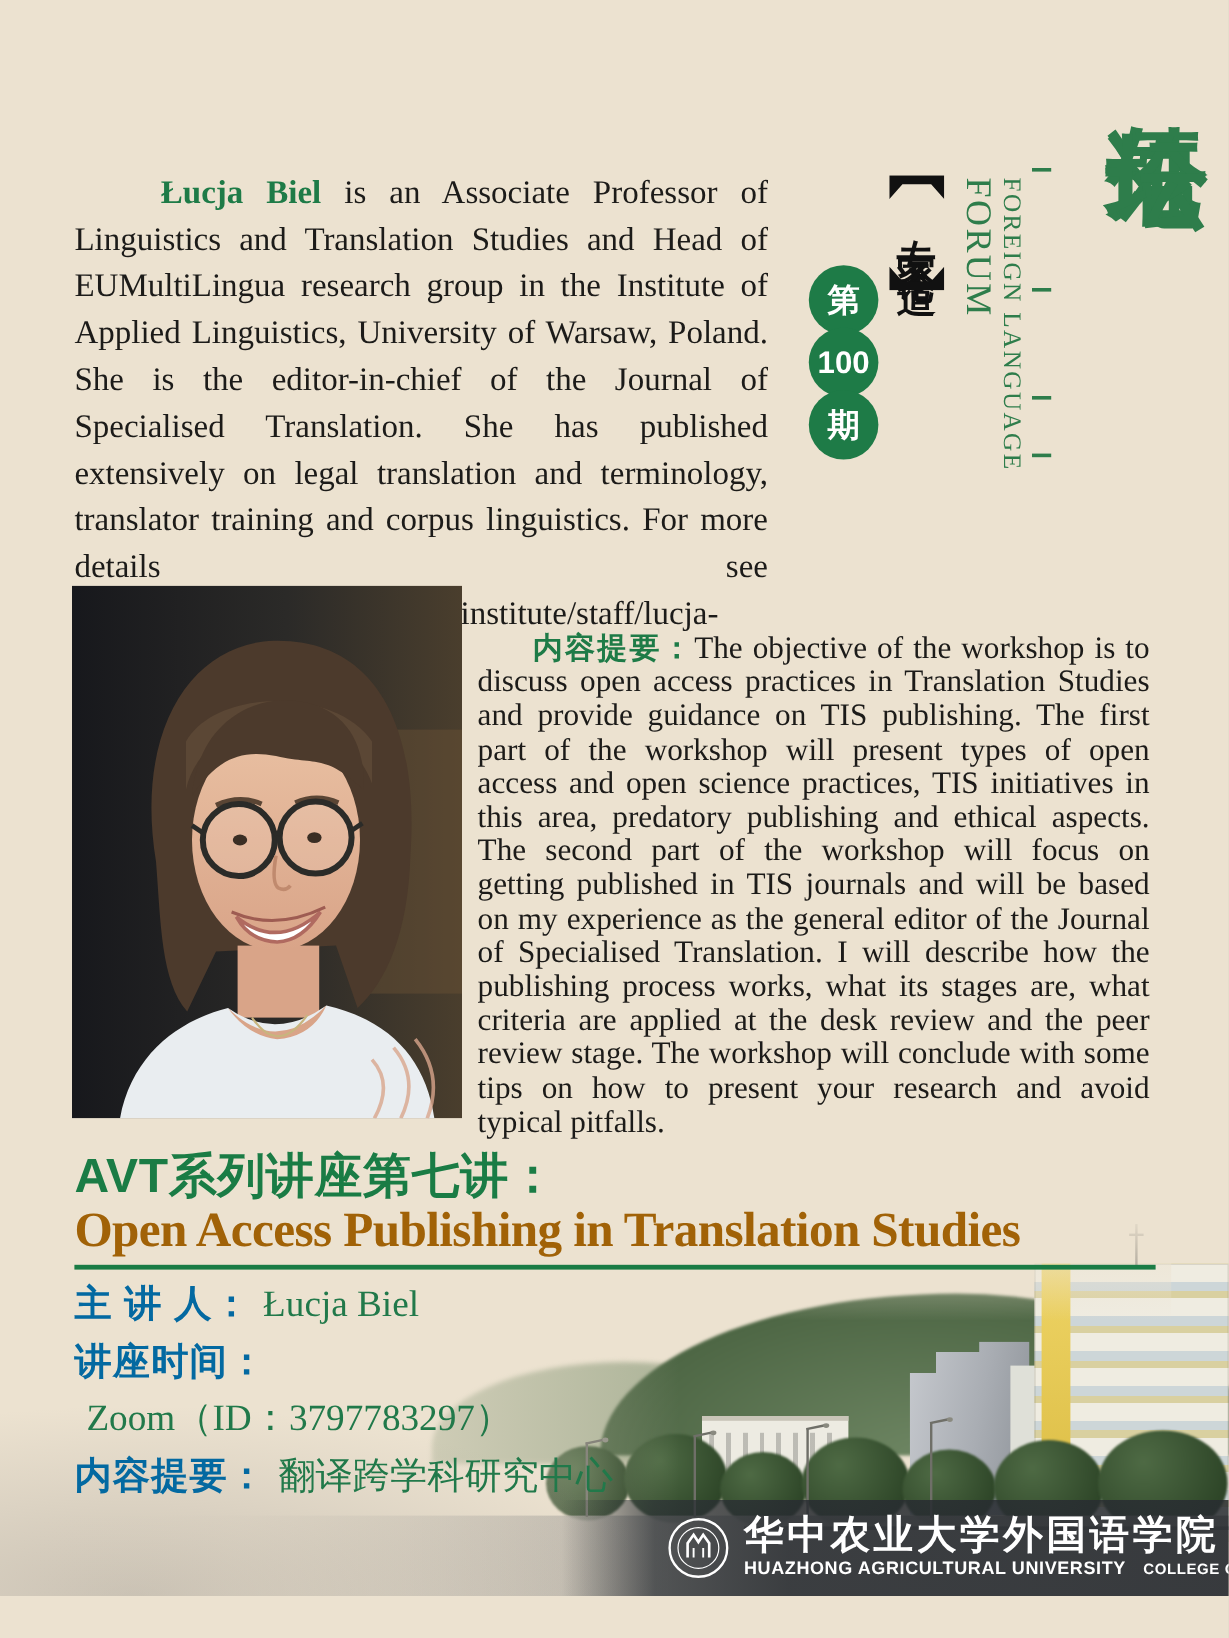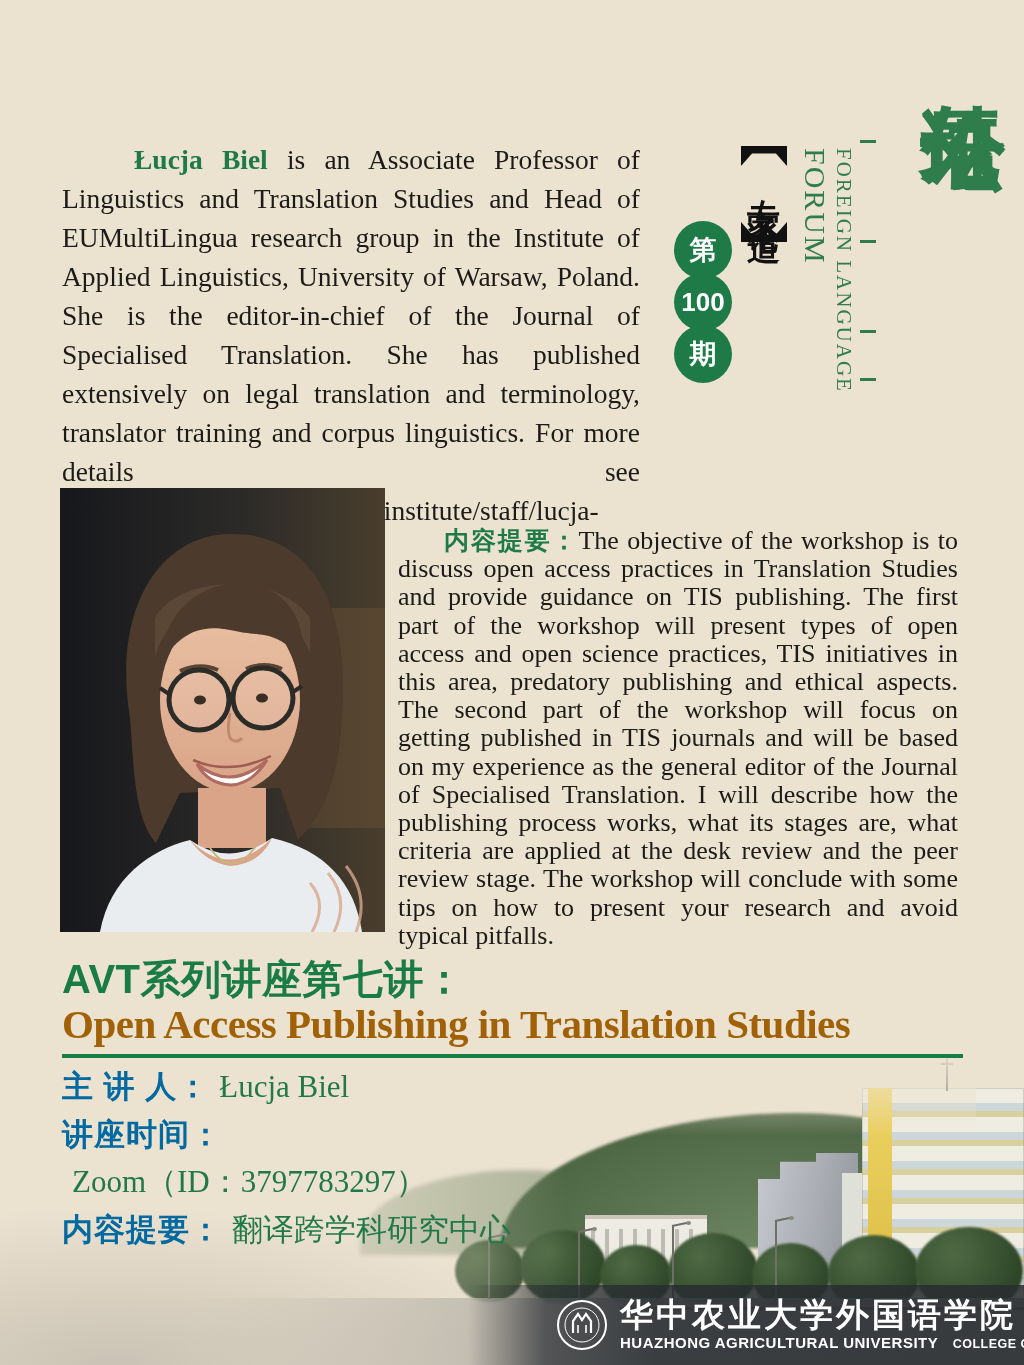--- a/index.html
+++ b/index.html
@@ -77,21 +77,21 @@
   .detail-row{display:flex;align-items:baseline;height:47.5px;}
   .detail-label{
     font-family:"Liberation Sans",sans-serif;font-weight:900;
     font-size:31px;color:#0369a1;letter-spacing:1px;
   }
   .detail-value{
     font-family:"Liberation Serif",serif;font-size:31px;color:#21794a;margin-left:10px;
   }
 
   
-  .campus{position:absolute;left:0;top:1055px;width:976px;height:310px;z-index:1;}
+  .campus{position:absolute;left:0;top:1020px;width:976px;height:310px;z-index:1;}
   .hill{position:absolute;left:500px;top:58px;width:540px;height:135px;
     background:radial-gradient(ellipse at 50% 100%,#6d8562 0%,#4d6644 70%);
     border-radius:55% 45% 0 0 / 100% 90% 0 0;filter:blur(1.5px);}
   .hill2{position:absolute;left:360px;top:115px;width:320px;height:85px;
     background:#7b8f6d;border-radius:60% 60% 0 0/100% 100% 0 0;opacity:.55;filter:blur(2px);}
   .bldg{position:absolute;}
   .bldg.distant{left:585px;top:160px;width:122px;height:52px;background:#edebe2;
     border-top:4px solid #c9c5b8;}
   .bldg.distant .win{position:absolute;left:6px;top:10px;right:6px;bottom:6px;
     background:repeating-linear-gradient(90deg,rgba(130,130,125,.45) 0 4px,transparent 4px 14px);}

